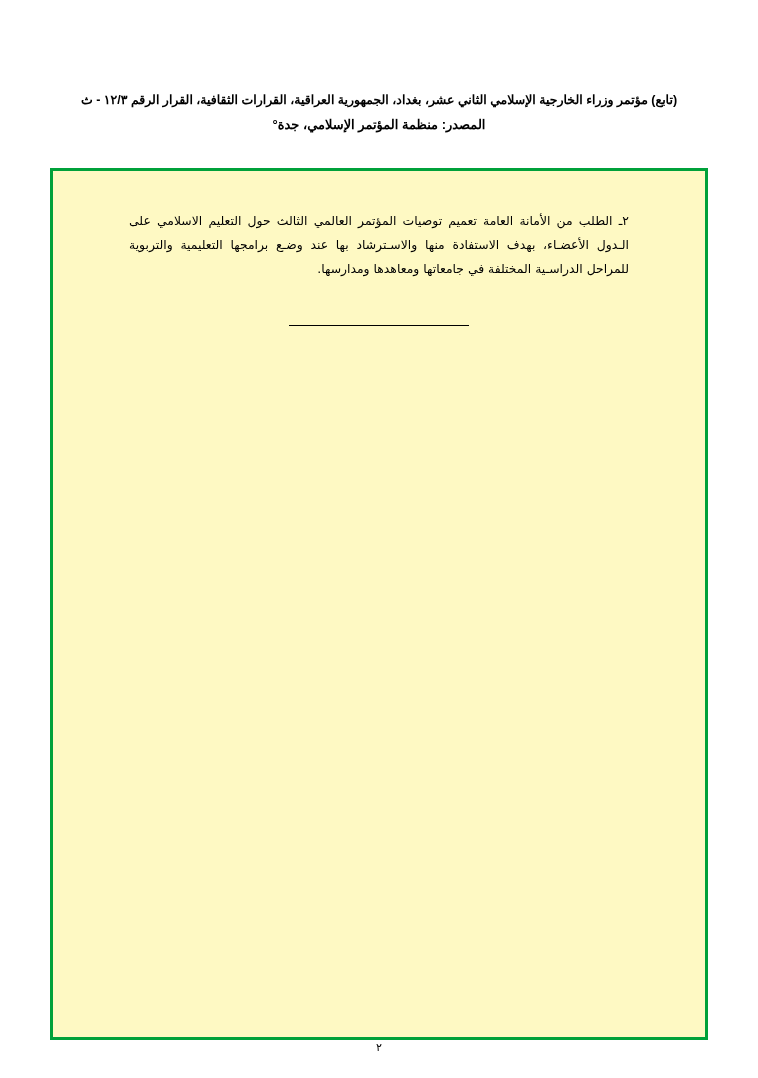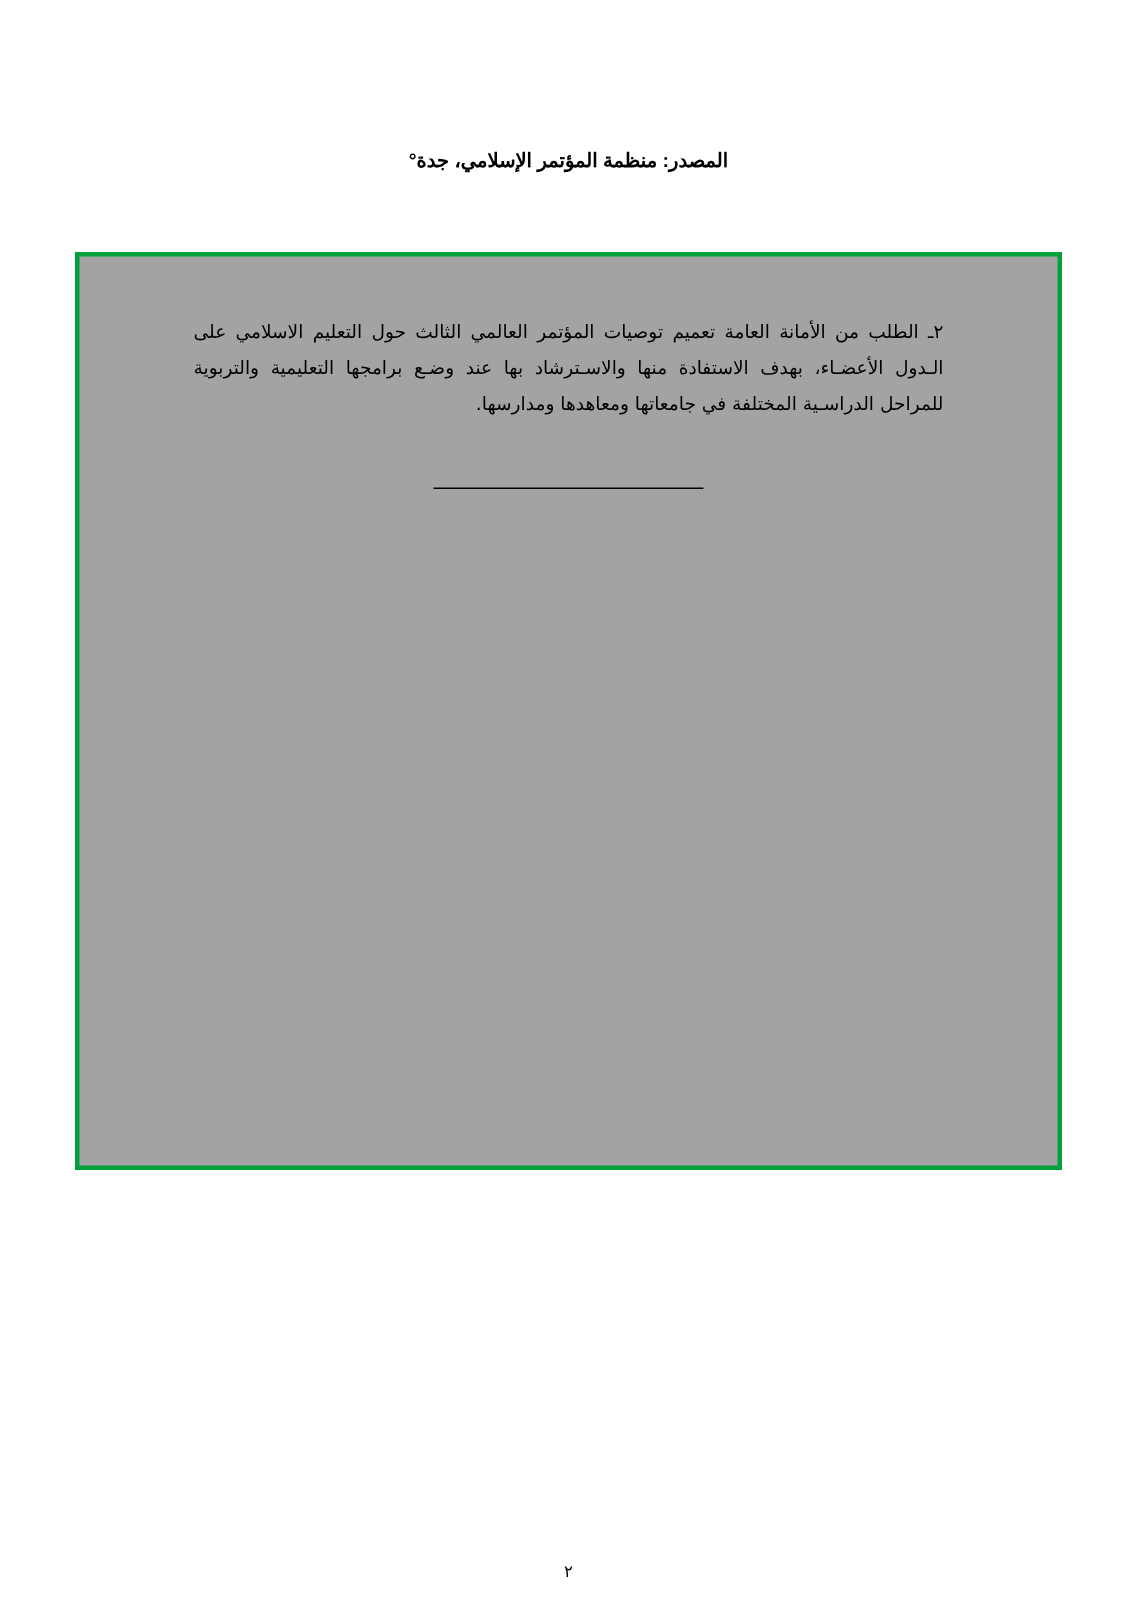--- a/index.html
+++ b/index.html
@@ -51,24 +51,24 @@
     direction: rtl;
     unicode-bidi: isolate;
     white-space: nowrap;
   }
 
   .content-frame {
     position: absolute;
     top: 168px;
     left: 50px;
     width: 658px;
-    height: 612px;
+    height: 872px;
     border: 3px solid #00a13a;
     box-sizing: border-box;
-    background: #a3a3a3;
+    background: #fef9c3;
   }
 
   .body-text {
     position: absolute;
     top: 38px;
     right: 76px;
     left: 76px;
     direction: rtl;
     unicode-bidi: isolate;
     font-family: "DejaVu Sans", "Liberation Sans", sans-serif;
@@ -109,20 +109,21 @@
     direction: rtl;
     unicode-bidi: isolate;
   }
 </style>
 </head>
 <body>
 
 <div class="page">
 
   <div class="header-block">
+    <div class="header-title">(تابع) مؤتمر وزراء الخارجية الإسلامي الثاني عشر، بغداد، الجمهورية العراقية، القرارات الثقافية، القرار الرقم ١٢/٣ - ث</div>
     <div class="header-source">المصدر: منظمة المؤتمر الإسلامي، جدة°</div>
   </div>
 
   <div class="content-frame">
 
     <div class="body-text">
       <span class="marker">٢ـ</span>
       <span>الطلب من الأمانة العامة تعميم توصيات المؤتمر العالمي الثالث حول التعليم الاسلامي على الـدول الأعضـاء، بهدف الاستفادة منها والاسـترشاد بها عند وضـع برامجها التعليمية والتربوية للمراحل الدراسـية المختلفة في جامعاتها ومعاهدها ومدارسها.</span>
     </div>
 

